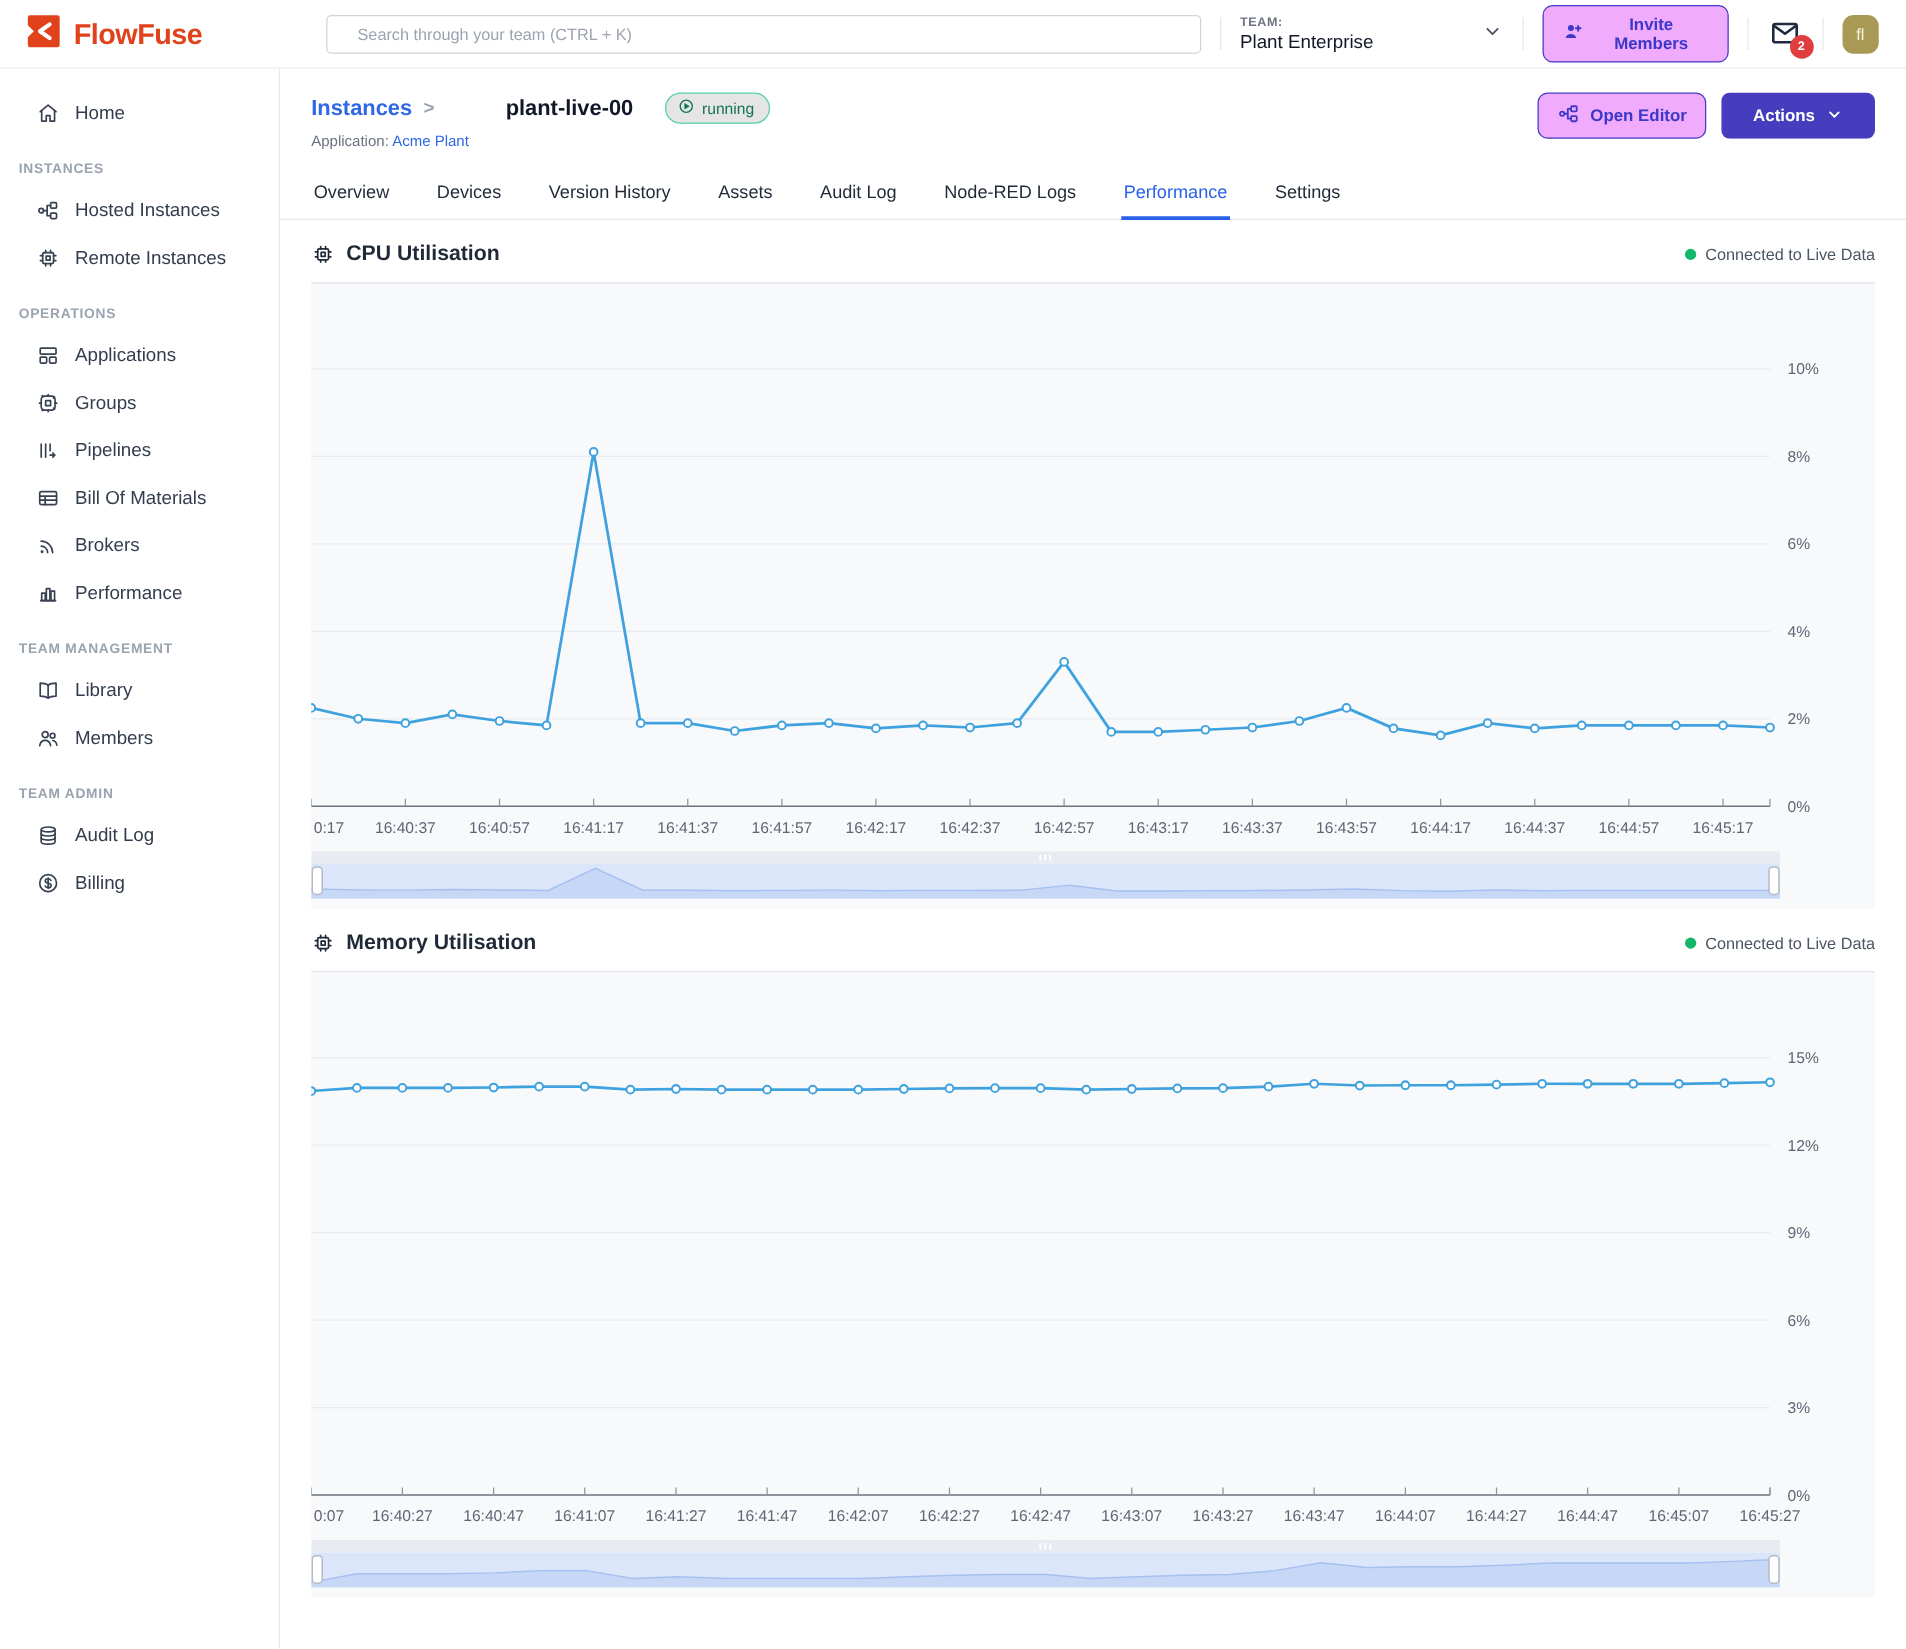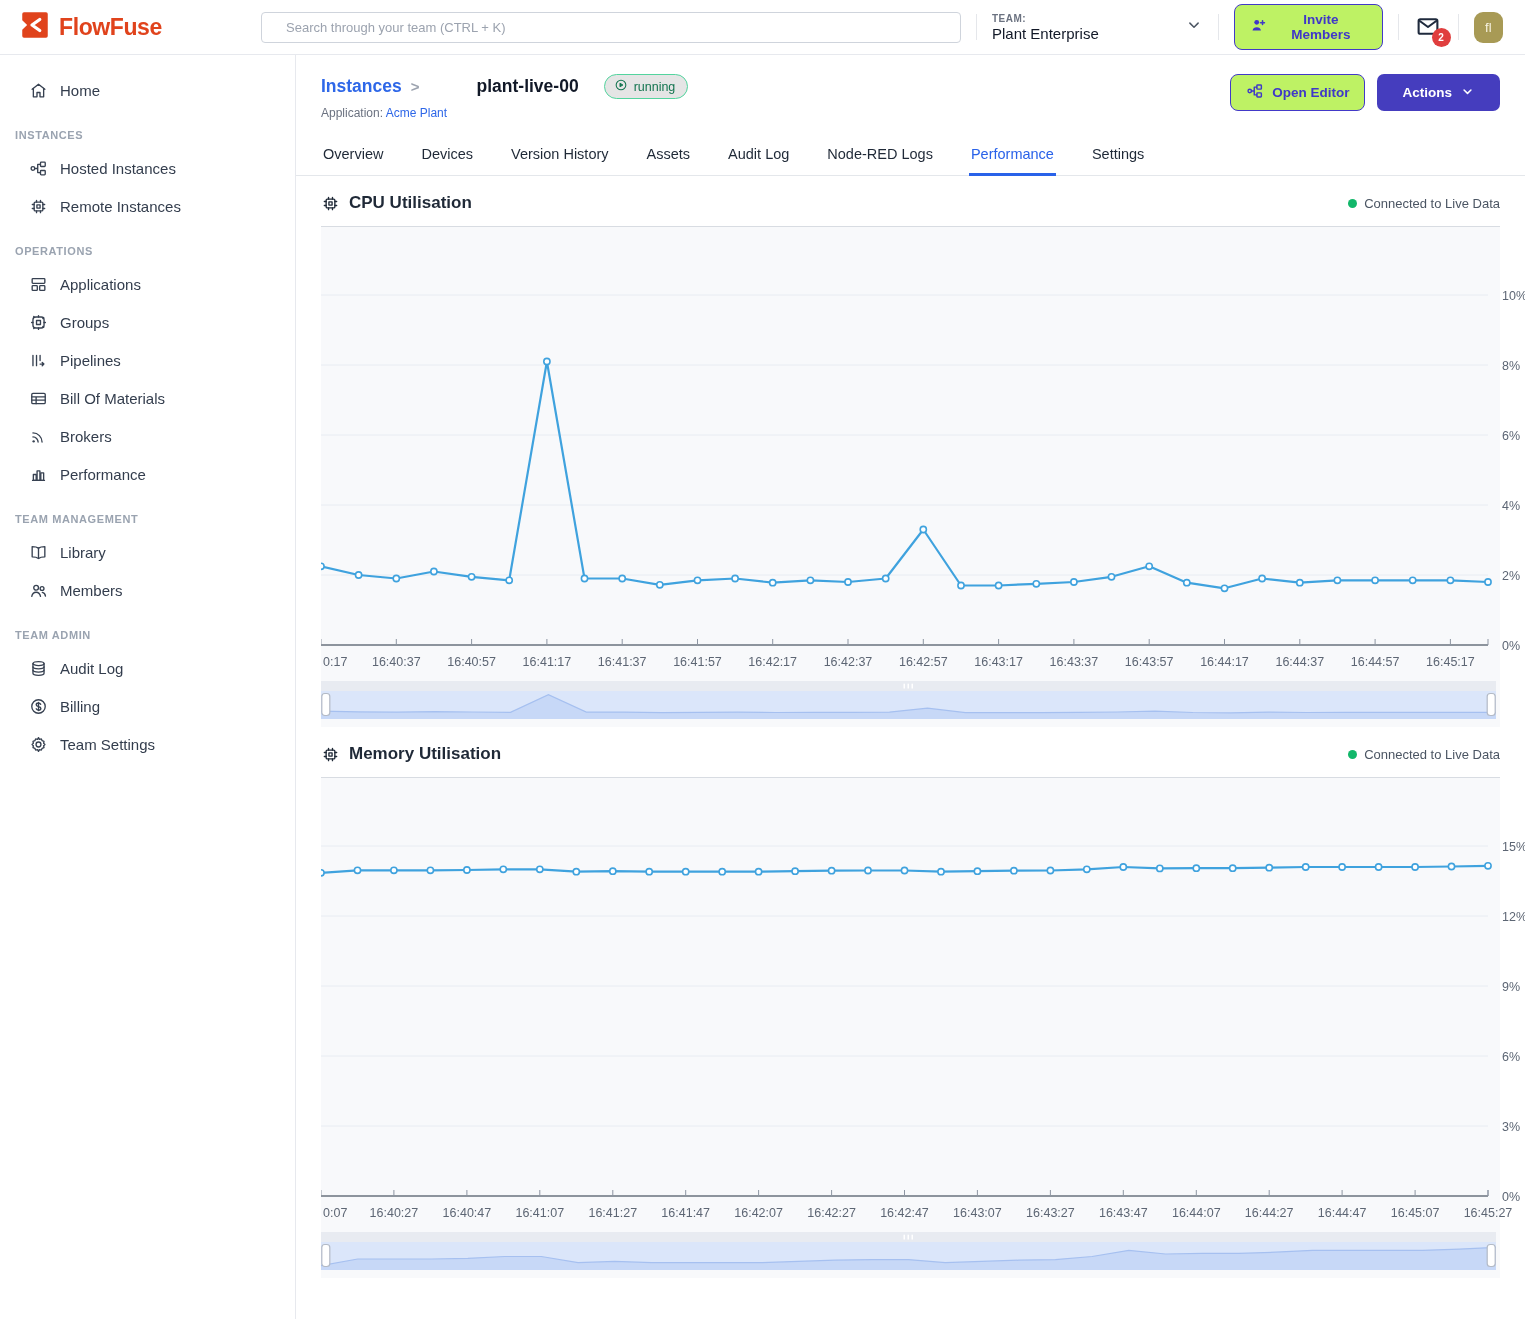--- a/index.html
+++ b/index.html
@@ -20,31 +20,31 @@
     font-family:"Liberation Sans", sans-serif;
   }
   .search-wrap input::placeholder { color:#9ca3af; }
   .topbar-right { margin-left:auto; display:flex; align-items:center; padding-right:22px; }
   .vdiv { width:1px; height:26px; background:#e5e7eb; margin:0 15px; flex:none; }
   .team-select { display:flex; align-items:center; justify-content:space-between; width:222px; cursor:pointer; }
   .team-label { display:block; font-size:10px; color:#6b7280; letter-spacing:.5px; font-weight:600; }
   .team-name { font-size:15px; color:#111827; margin-top:1px; }
   .chev { color:#4b5563; }
   .btn { display:inline-flex; align-items:center; gap:8px; border-radius:8px; cursor:pointer;
-         font-weight:700; font-size:13.5px; border:1.5px solid transparent; background:#bef264; }
+         font-weight:700; font-size:13.5px; border:1.5px solid transparent; background:#f0abfc; }
   .btn-outline { border-color:#4239c8; color:#3f37c9; padding:7px 15px; }
   .btn-solid { background:#453dbe; color:#fff; padding:8px 24px; border-radius:7px; }
   .mail-wrap { position:relative; width:30px; height:26px; color:#1f2a3d; cursor:pointer; }
   .mail-badge { position:absolute; right:-8px; bottom:-7px; width:19px; height:19px; border-radius:50%;
     background:#e03e3e; color:#fff; font-size:10px; font-weight:700; display:flex; align-items:center; justify-content:center; }
   .avatar { width:31px; height:31px; border-radius:9px; background:#a89a55; color:#f7f3e2;
     display:flex; align-items:center; justify-content:center; font-size:13px; cursor:pointer; }
   
   .shell { display:flex; height:1264px; }
-  .sidebar { width:296px; flex:none; border-right:1px solid #e7e9ee; padding-top:16px; background:#fff; }
+  .sidebar { width:224px; flex:none; border-right:1px solid #e7e9ee; padding-top:16px; background:#fff; }
   .nav-head { font-size:11px; font-weight:600; color:#9aa3b0; letter-spacing:.6px; margin:20px 0 8px 15px; text-transform:uppercase; }
   .nav-item { display:flex; align-items:center; gap:12px; height:38px; padding-left:29px; cursor:pointer; color:#333d4d; font-size:15px; }
   .nav-icon { width:19px; height:19px; flex:none; color:#374151; }
   .nav-icon svg { width:19px; height:19px; display:block; }
   
   .main { flex:1; min-width:0; background:#fff; }
   .page-head { display:flex; justify-content:space-between; align-items:flex-start; padding:19px 25px 0 25px; }
   .breadcrumb { display:flex; align-items:center; gap:9px; }
   .bc-link { color:#2e67e8; font-size:17.5px; font-weight:700; cursor:pointer; }
   .bc-sep { color:#9ca3af; font-size:15px; font-weight:700; }
@@ -256,29 +256,20 @@
           <span>Audit Log</span>
         </div>
         <div class="nav-item">
           <span class="nav-icon">
             <svg viewBox="0 0 24 24" fill="none" stroke="currentColor" stroke-width="1.7" stroke-linecap="round" stroke-linejoin="round">
               <circle cx="12" cy="12" r="8.5"></circle>
               <path d="M12 6.8v10.4M14.8 9.2c-.6-1-1.6-1.6-2.8-1.6-1.6 0-2.9 1-2.9 2.3 0 1.2 1 1.9 2.9 2.2 2 .3 3 1 3 2.3 0 1.3-1.3 2.3-2.9 2.3-1.4 0-2.5-.7-3-1.8"></path>
             </svg>
           </span>
           <span>Billing</span>
-        </div>
-        <div class="nav-item">
-          <span class="nav-icon">
-            <svg viewBox="0 0 24 24" fill="none" stroke="currentColor" stroke-width="1.7" stroke-linecap="round" stroke-linejoin="round">
-              <circle cx="12" cy="12" r="3.1"></circle>
-              <path d="M12 3.4l1.2 2.1 2.4-.5 1 2.2 2.3.9-.4 2.4 1.6 1.5-1.6 1.5.4 2.4-2.3.9-1 2.2-2.4-.5-1.2 2.1-1.2-2.1-2.4.5-1-2.2-2.3-.9.4-2.4L3.9 12l1.6-1.5-.4-2.4 2.3-.9 1-2.2 2.4.5Z"></path>
-            </svg>
-          </span>
-          <span>Team Settings</span>
         </div>
       </nav>
   </aside>
 
   <main class="main">
     <div class="page-head">
       <div>
         <div class="breadcrumb">
           <span class="bc-link">Instances</span>
           <span class="bc-sep">&gt;</span>

